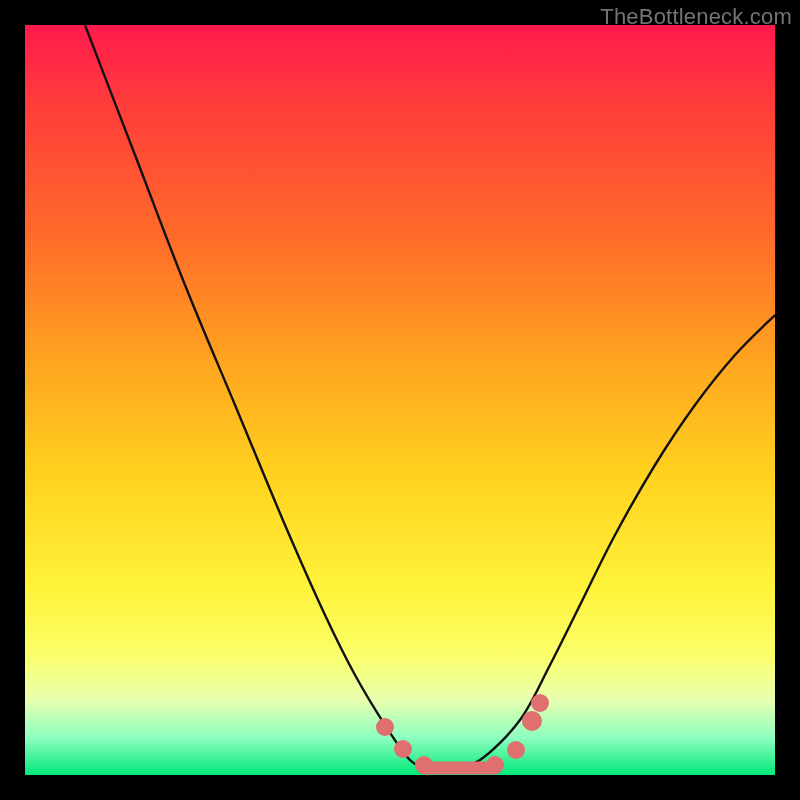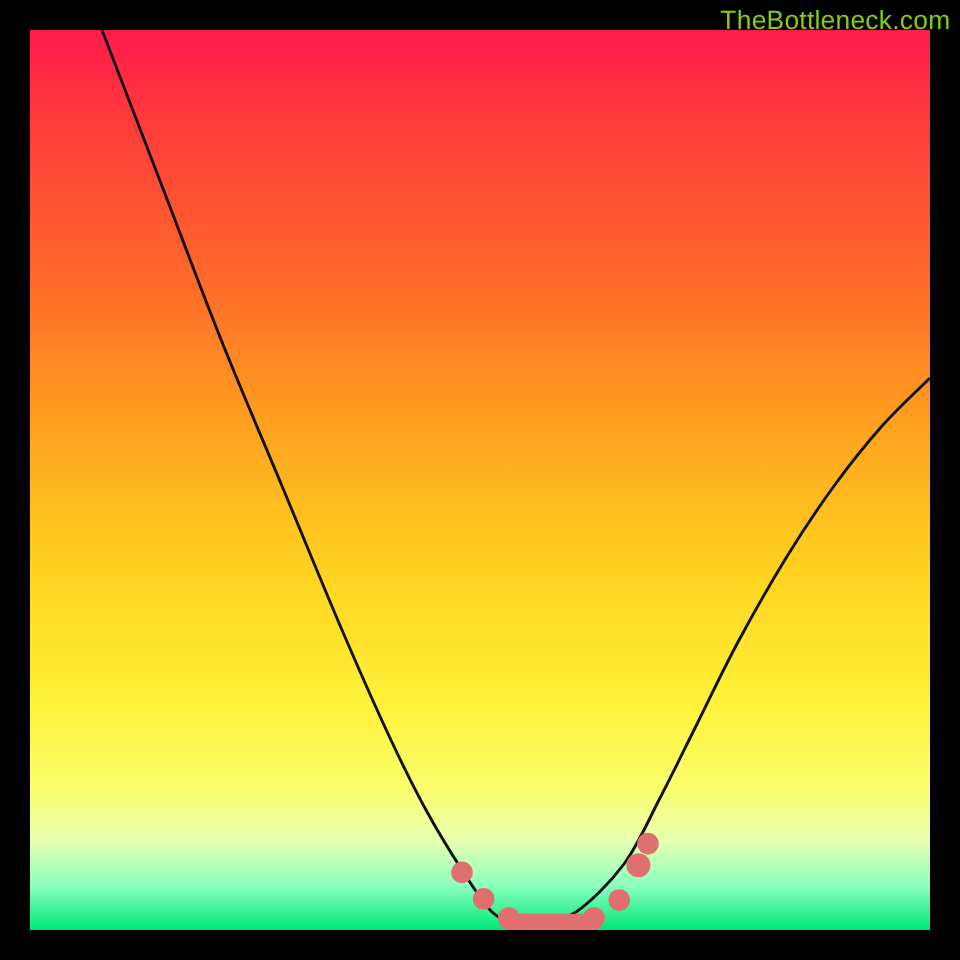--- a/index.html
+++ b/index.html
@@ -28,21 +28,21 @@
       #fbff6a 84%,
       #e8ffb0 90%,
       #8dffc0 95%,
       #00e878 100%
     );
   }
   .watermark {
     position: absolute;
     top: 4px;
     right: 8px;
-    color: #84cc16;
+    color: #737373;
     font-size: 22px;
     letter-spacing: 0.2px;
     font-weight: 500;
     user-select: none;
   }
   svg.curve {
     position: absolute;
     left: 0;
     top: 0;
     width: 750px;

